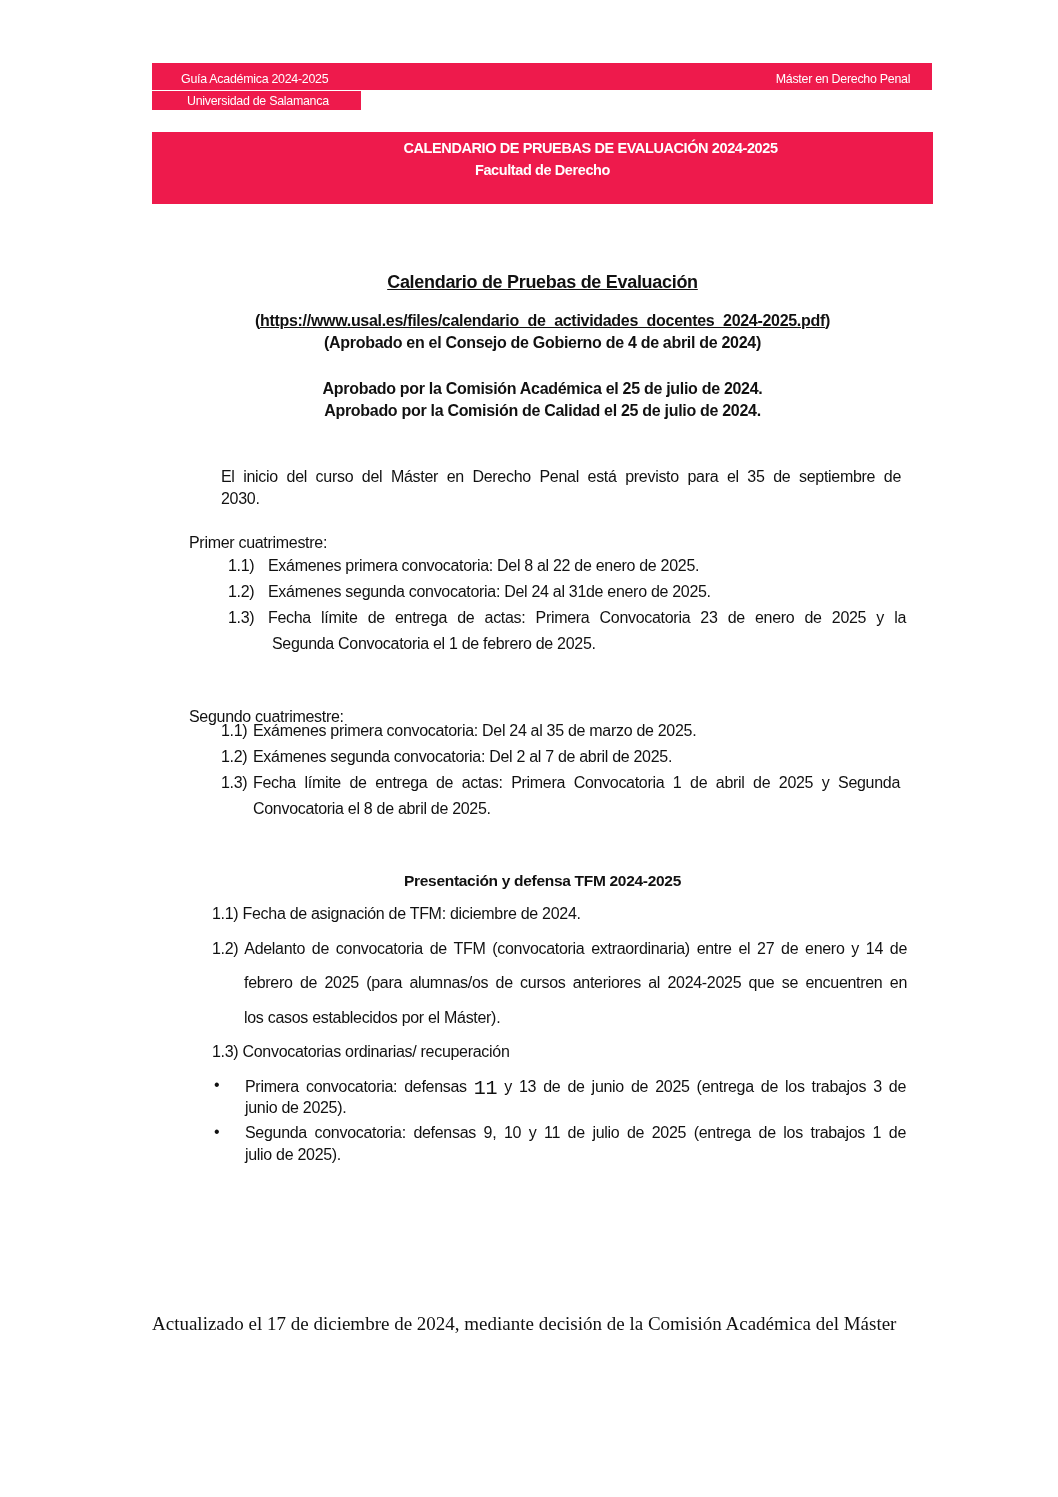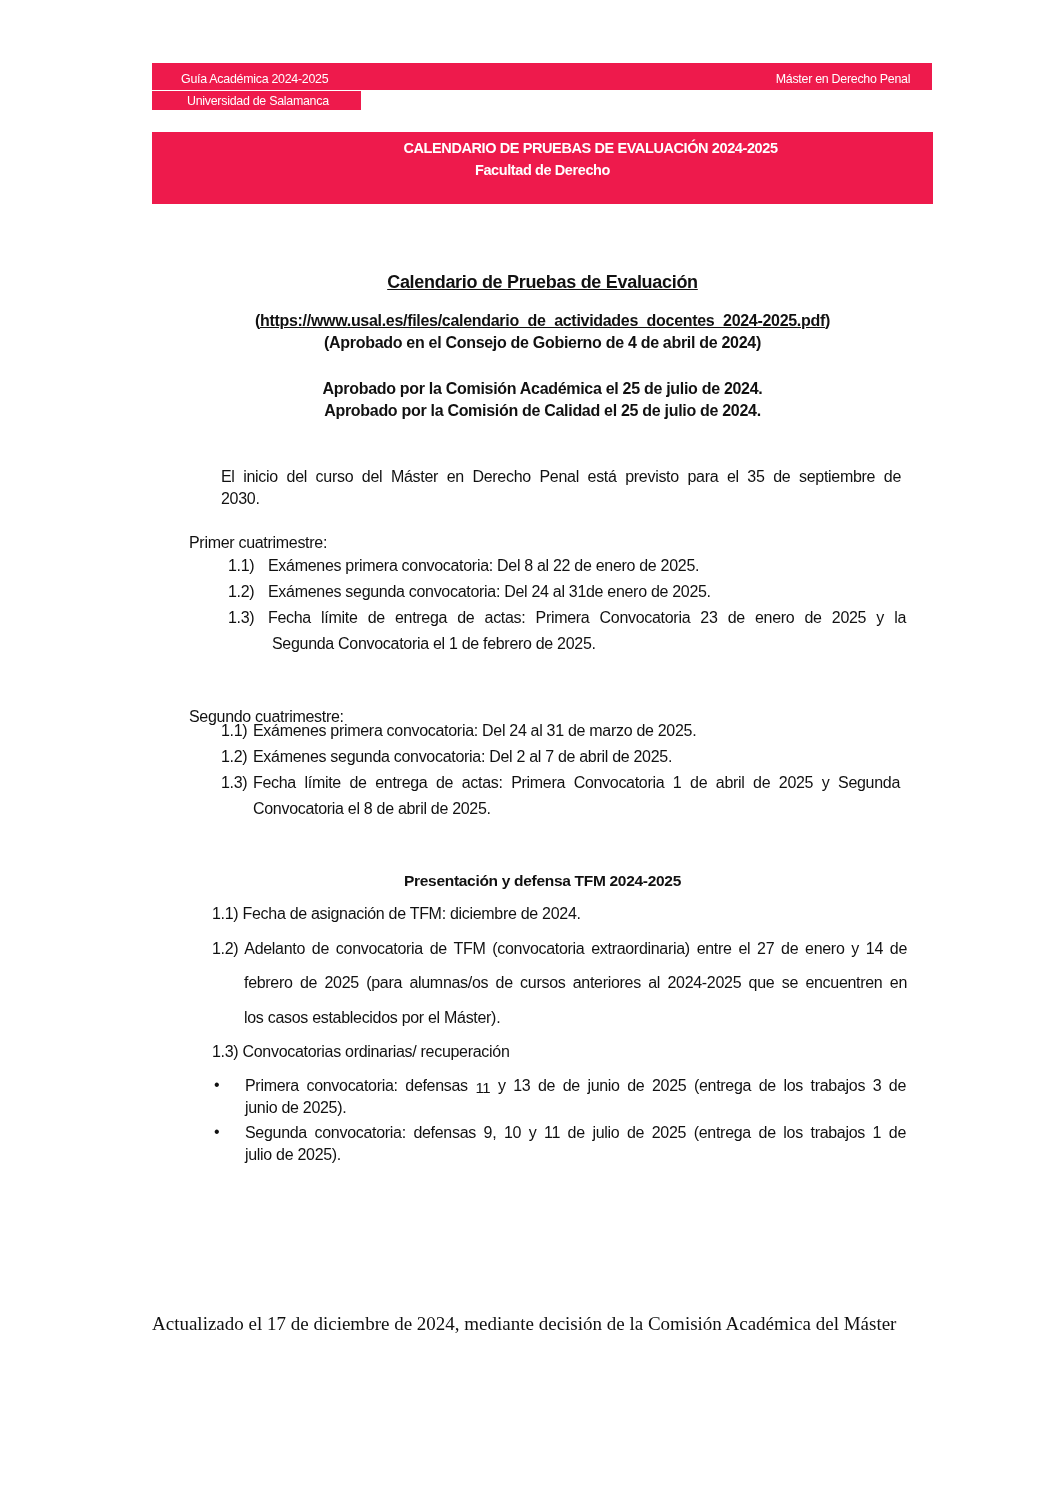--- a/index.html
+++ b/index.html
@@ -59,37 +59,37 @@
 <div class="abs p" style="left:228px; top:557px;">1.1)</div>
 <div class="abs p" style="left:268px; top:557px;">Exámenes primera convocatoria: Del 8 al 22 de enero de 2025.</div>
 <div class="abs p" style="left:228px; top:583px;">1.2)</div>
 <div class="abs p" style="left:268px; top:583px;">Exámenes segunda convocatoria: Del 24 al 31de enero de 2025.</div>
 <div class="abs p" style="left:228px; top:609px;">1.3)</div>
 <div class="abs p justify" style="left:268px; top:609px; width:638px;">Fecha límite de entrega de actas: Primera Convocatoria 23 de enero de 2025 y la</div>
 <div class="abs p" style="left:272px; top:635px;">Segunda Convocatoria el 1 de febrero de 2025.</div>
 
 <div class="abs p" style="left:189px; top:699px;margin-top:9px;">Segundo cuatrimestre:</div>
 <div class="abs p" style="left:221px; top:722px;">1.1)</div>
-<div class="abs p" style="left:253px; top:722px;">Exámenes primera convocatoria: Del 24 al 31 de marzo de 2025.</div>
+<div class="abs p" style="left:253px; top:722px;">Exámenes primera convocatoria: Del 24 al 35 de marzo de 2025.</div>
 <div class="abs p" style="left:221px; top:748px;">1.2)</div>
 <div class="abs p" style="left:253px; top:748px;">Exámenes segunda convocatoria: Del 2 al 7 de abril de 2025.</div>
 <div class="abs p" style="left:221px; top:774px;">1.3)</div>
 <div class="abs p justify" style="left:253px; top:774px; width:647px;">Fecha límite de entrega de actas: Primera Convocatoria 1 de abril de 2025 y Segunda</div>
 <div class="abs p" style="left:253px; top:800px;">Convocatoria el 8 de abril de 2025.</div>
 
 <div class="abs center bold" style="top:872px; font-size:15.5px;">Presentación y defensa TFM 2024-2025</div>
 <div class="abs p" style="left:212px; top:905px;">1.1) Fecha de asignación de TFM: diciembre  de 2024.</div>
 <div class="abs p justify" style="left:212px; top:940px; width:695px;">1.2)  Adelanto de convocatoria de TFM (convocatoria extraordinaria) entre el 27 de enero y 14 de</div>
 <div class="abs p justify" style="left:244px; top:974px; width:663px;">febrero de 2025 (para alumnas/os de cursos anteriores al 2024-2025 que se encuentren en</div>
 <div class="abs p" style="left:244px; top:1009px;">los casos establecidos por el Máster).</div>
 <div class="abs p" style="left:212px; top:1043px;">1.3) Convocatorias ordinarias/ recuperación</div>
 
 <div class="abs bullet" style="left:214px; top:1076px;">•</div>
 <div class="abs p justify" style="left:245px; top:1077px; width:661px;">
-  <span>Primera convocatoria: defensas </span><span style="font-family:Liberation Sans, sans-serif; font-size:15px; vertical-align:-2px;">11</span><span> y 13 de de junio de 2025 (entrega de los trabajos 3 de</span>
+  <span>Primera convocatoria: defensas </span><span style="font-family:Liberation Mono, monospace; font-size:20px; vertical-align:-2px;">11</span><span> y 13 de de junio de 2025 (entrega de los trabajos 3 de</span>
 </div>
 <div class="abs p" style="left:245px; top:1099px;">junio de 2025).</div>
 
 <div class="abs bullet" style="left:214px; top:1123px;">•</div>
 <div class="abs p justify" style="left:245px; top:1124px; width:661px;">Segunda convocatoria: defensas 9, 10 y 11 de julio de 2025 (entrega de los trabajos 1 de</div>
 <div class="abs p" style="left:245px; top:1146px;">julio de 2025).</div>
 
 <div class="abs footer">Actualizado el 17 de diciembre de 2024, mediante decisión de la Comisión Académica del Máster</div>
 
 </body></html>

